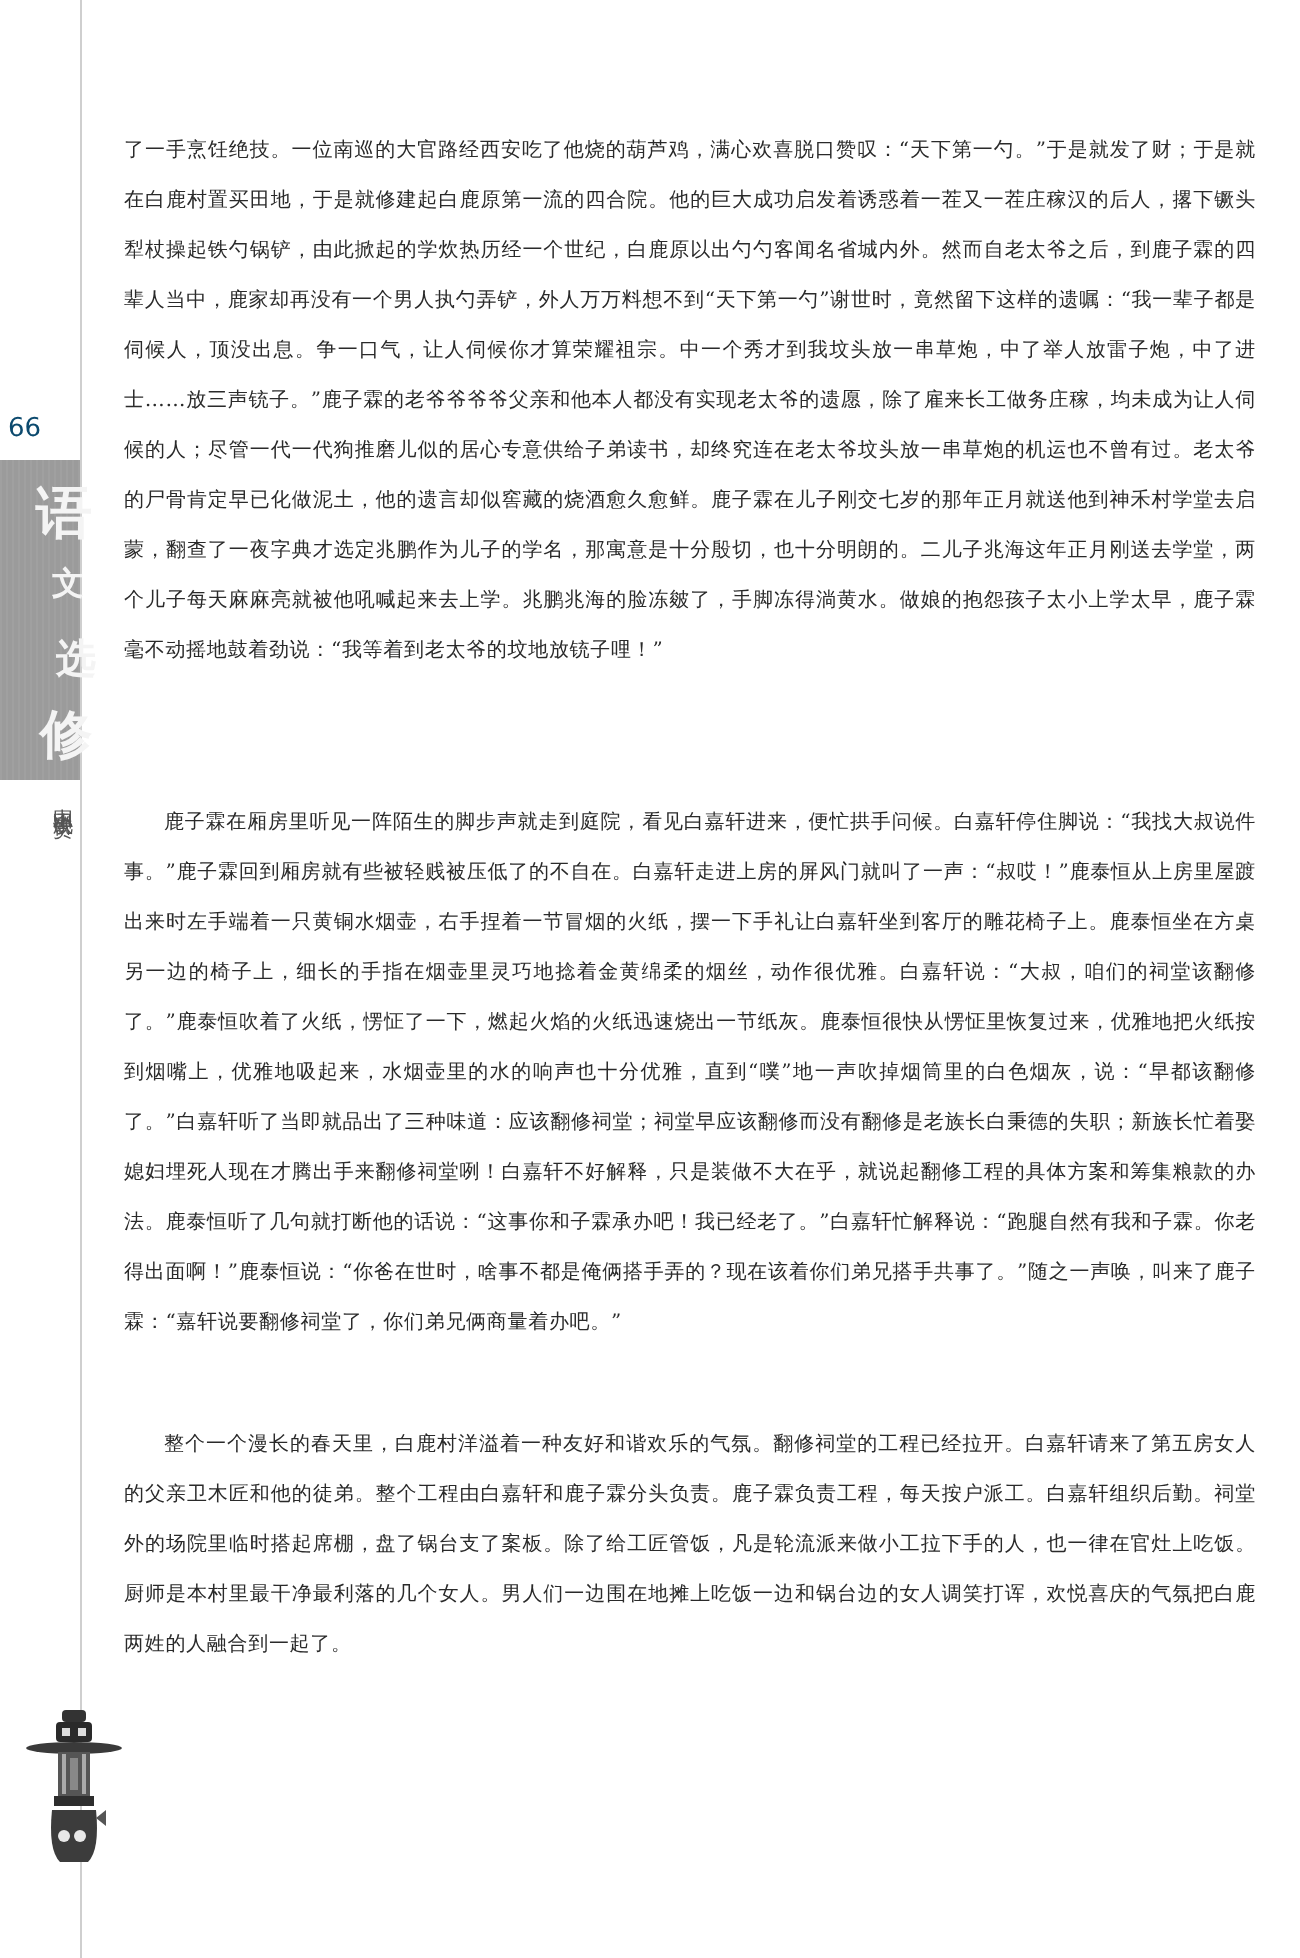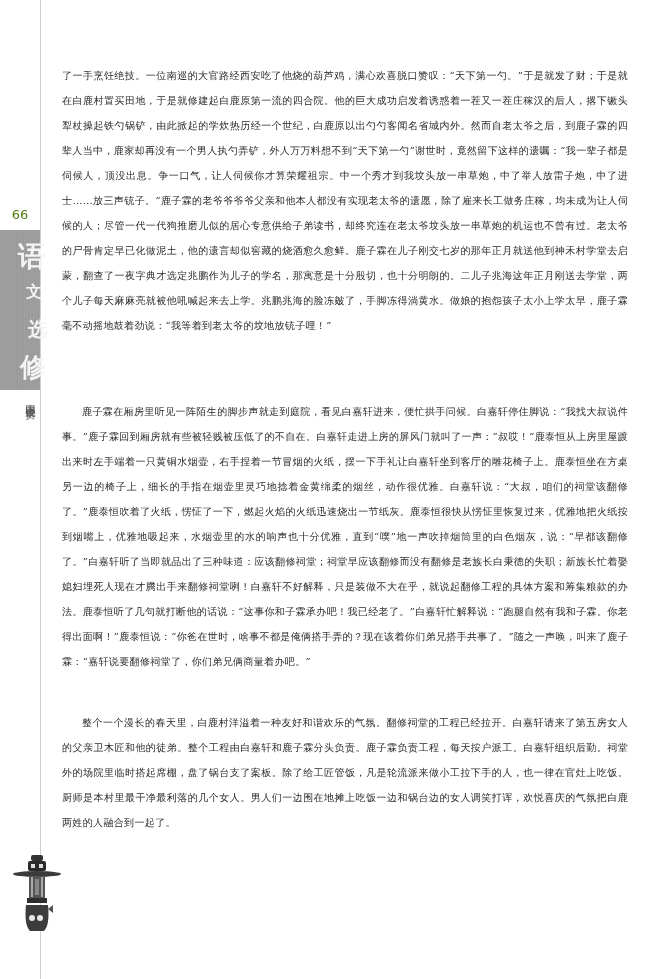--- a/index.html
+++ b/index.html
@@ -8,22 +8,22 @@
     background: #ffffff;
     font-family: "DejaVu Serif", "Liberation Serif", serif;
     color: #2a2a2a;
   }
   .vrule {
     position: absolute; left: 40px; top: 0; width: 1px; height: 979px;
     background: #cfcfcf;
   }
   .page-number {
     position: absolute; left: 4px; top: 207px; width: 32px;
-    text-align: center; font-family: "DejaVu Sans", "Liberation Sans", sans-serif;
-    font-size: 13px; color: #4d7c0f;
+    text-align: left; font-family: "DejaVu Sans", "Liberation Sans", sans-serif;
+    font-size: 13px; color: #0c4a6e;
   }
   .side-block {
     position: absolute; left: 0; top: 230px; width: 40px; height: 160px;
     background: #9b9b9b;
     background-image: repeating-linear-gradient(90deg, rgba(255,255,255,0.05) 0 1px, transparent 1px 3px);
   }
   .side-block .char {
     position: absolute; color: #f4f4f4; font-weight: bold;
     font-family: "DejaVu Serif", serif;
   }

